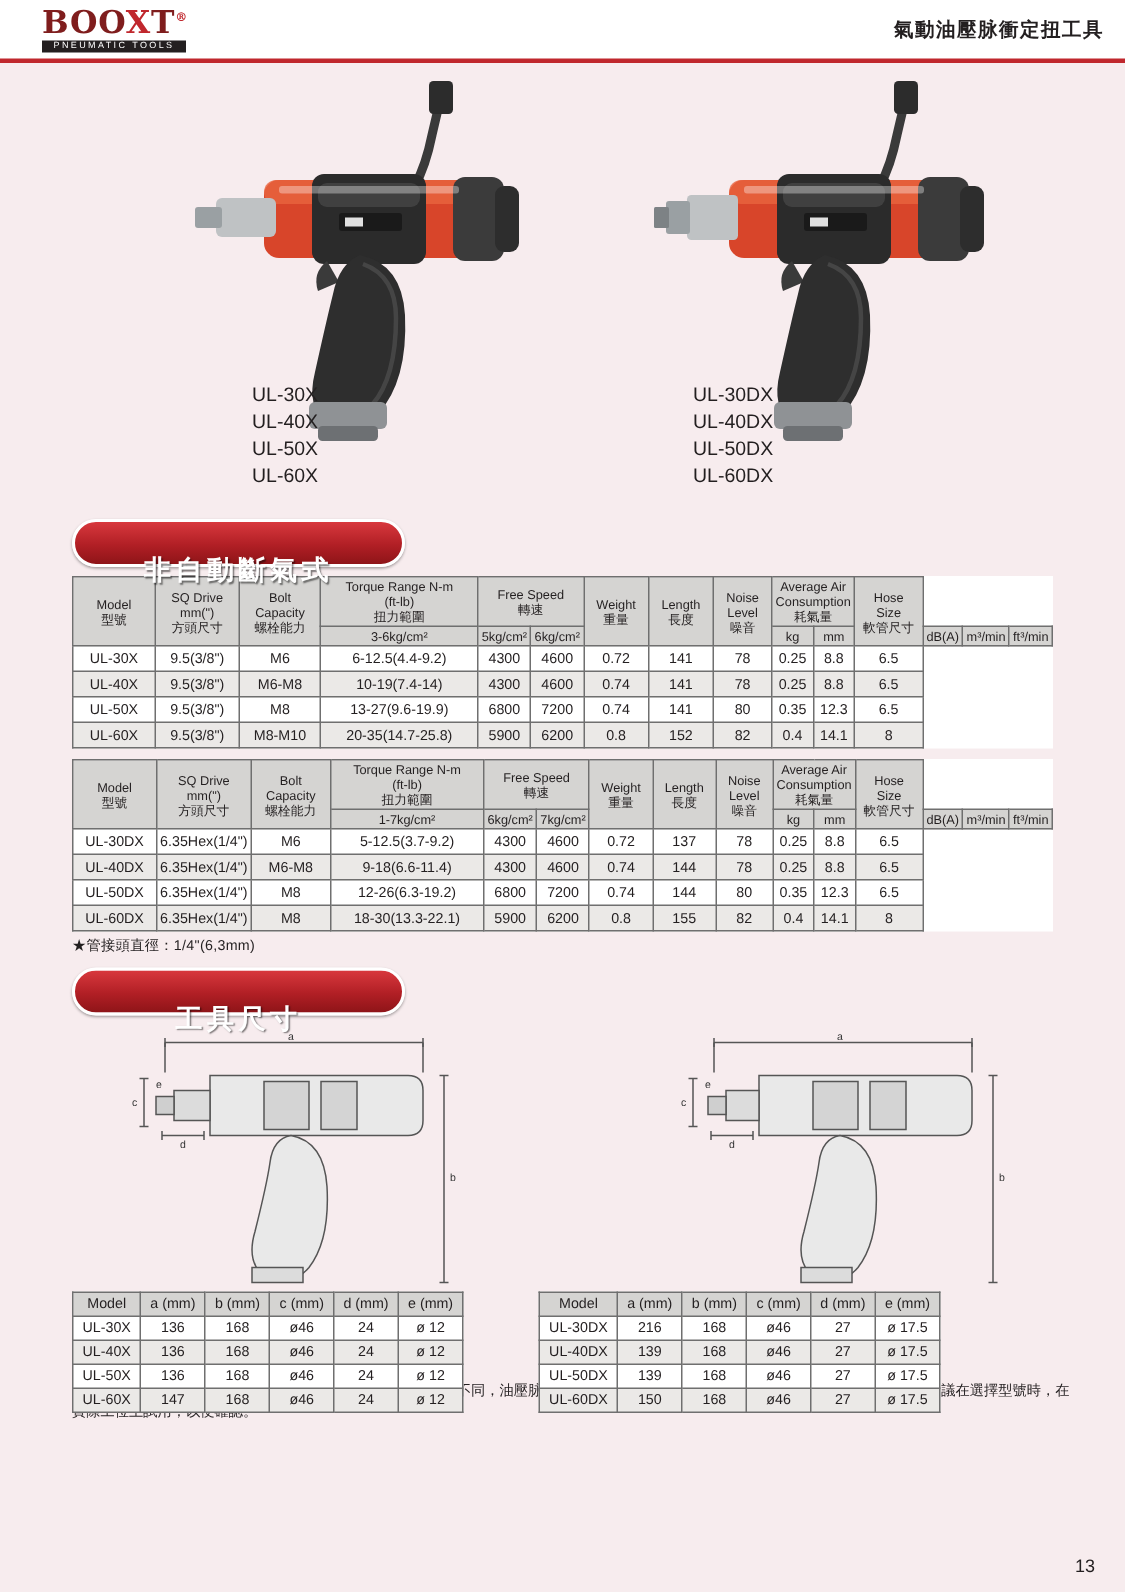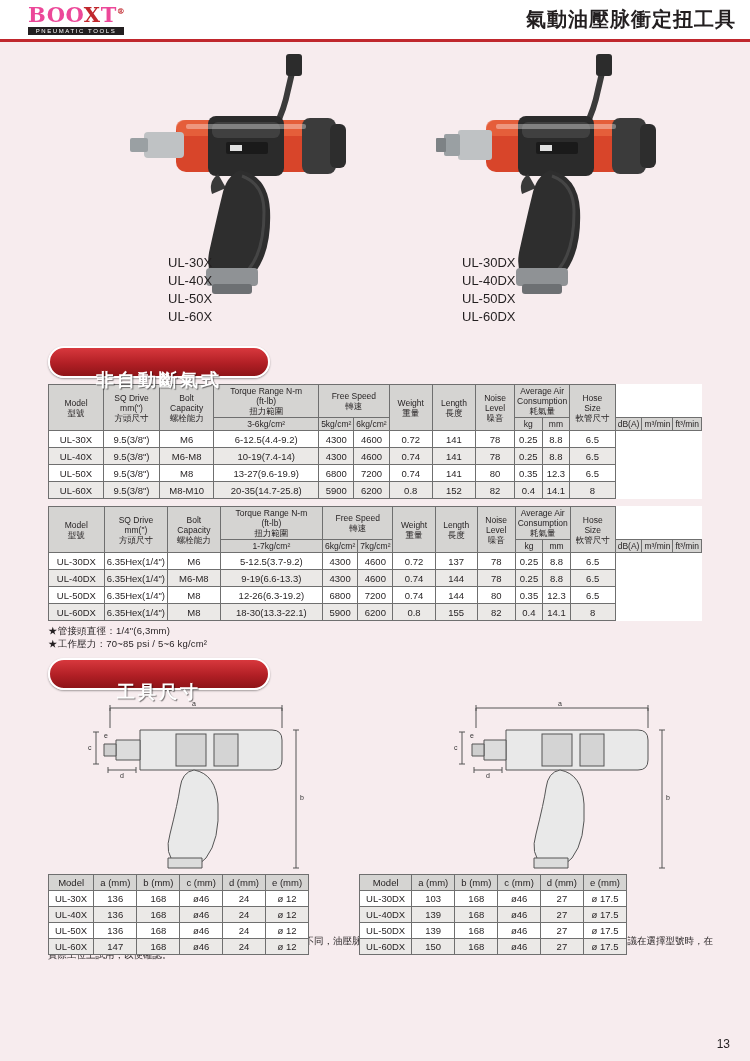--- a/index.html
+++ b/index.html
@@ -26,37 +26,37 @@
     position: relative;
   }
   .logo-wrap { display: flex; flex-direction: column; line-height: 1; }
   .logo-main {
     font-family: "DejaVu Serif", serif;
     font-weight: bold;
     font-size: 21px;
     letter-spacing: 0.5px;
     color: #231f20;
   }
-  .logo-main .boo { color: #ec4899; }
+  .logo-main .boo { color: #7f1d1d; }
   .logo-main .xx { color: #c0272d; }
   .logo-reg { font-size: 8px; vertical-align: super; color: #c0272d; }
   .logo-sub {
     font-size: 6px;
     letter-spacing: 1.6px;
     color: #ffffff;
     background: #231f20;
     padding: 1px 2px;
     margin-top: 2px;
     width: 96px;
     text-align: center;
   }
   .header-title {
     font-family: Liberation Sans, sans-serif;
     font-weight: bold;
-    font-size: 20px;
+    font-size: 13px;
     color: #231f20;
     letter-spacing: 1px;
   }
 
   
   .products {
     position: relative;
     height: 300px;
   }
   .tool {
@@ -469,21 +469,21 @@
         <td>137</td>
         <td>78</td>
         <td>0.25</td>
         <td>8.8</td>
         <td>6.5</td>
       </tr>
       <tr>
         <td class="model">UL-40DX</td>
         <td>6.35Hex(1/4")</td>
         <td>M6-M8</td>
-        <td>9-19(6.6-13.3)</td>
+        <td>9-18(6.6-11.4)</td>
         <td>4300</td>
         <td>4600</td>
         <td>0.74</td>
         <td>144</td>
         <td>78</td>
         <td>0.25</td>
         <td>8.8</td>
         <td>6.5</td>
       </tr>
       <tr>
@@ -513,21 +513,20 @@
         <td>0.4</td>
         <td>14.1</td>
         <td>8</td>
       </tr>
     </tbody>
   </table>
 </div>
 
 <div class="notes">
   <div>★管接頭直徑：1/4"(6,3mm)</div>
-  <div>★工作壓力：70~85 psi / 5~6 kg/cm²</div>
 </div>
 
 <div class="banner" style="margin-top:8px;">
   <span>工具尺寸</span>
 </div>
 
 <div class="dims">
 
   <svg class="dim-fig left" width="270" height="172" viewBox="0 0 270 172">
     <g stroke="#555" fill="none" stroke-width="1">
@@ -653,21 +652,21 @@
             <th>a (mm)</th>
             <th>b (mm)</th>
             <th>c (mm)</th>
             <th>d (mm)</th>
             <th>e (mm)</th>
           </tr>
         </thead>
         <tbody>
           <tr>
             <td>UL-30DX</td>
-            <td>103</td>
+            <td>216</td>
             <td>168</td>
             <td>ø46</td>
             <td>27</td>
             <td>ø 17.5</td>
           </tr>
           <tr>
             <td>UL-40DX</td>
             <td>139</td>
             <td>168</td>
             <td>ø46</td>

